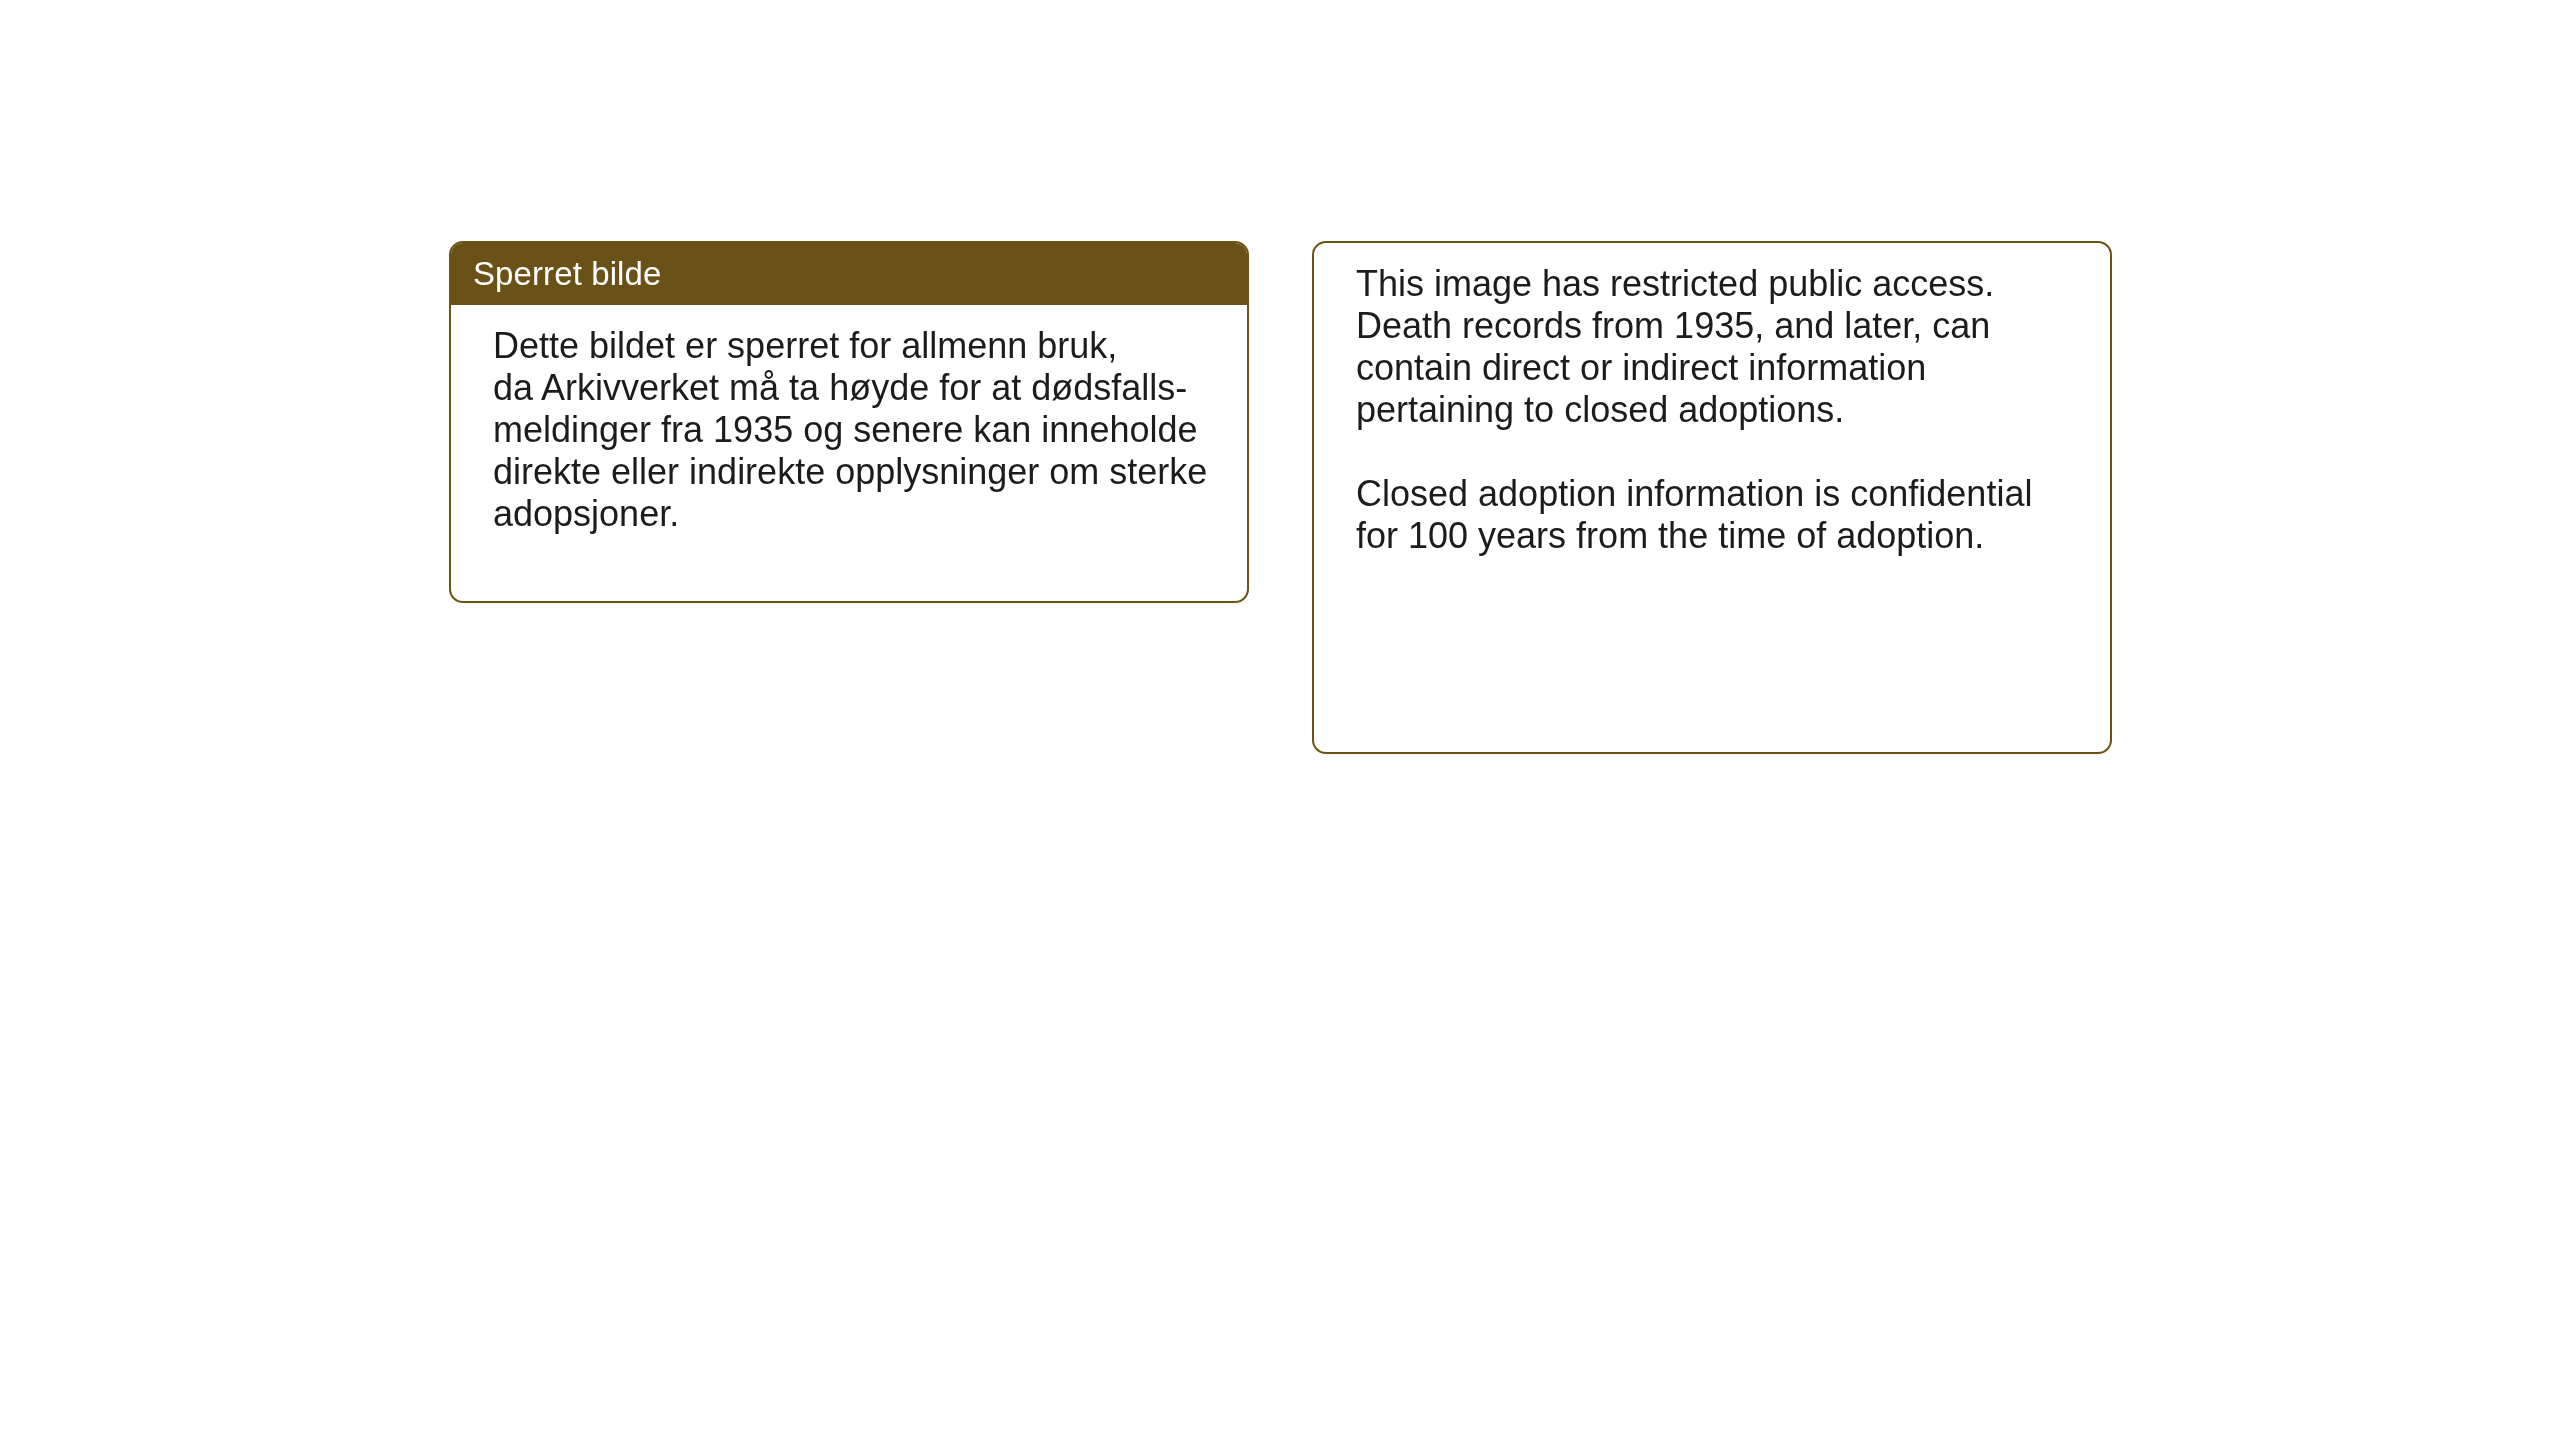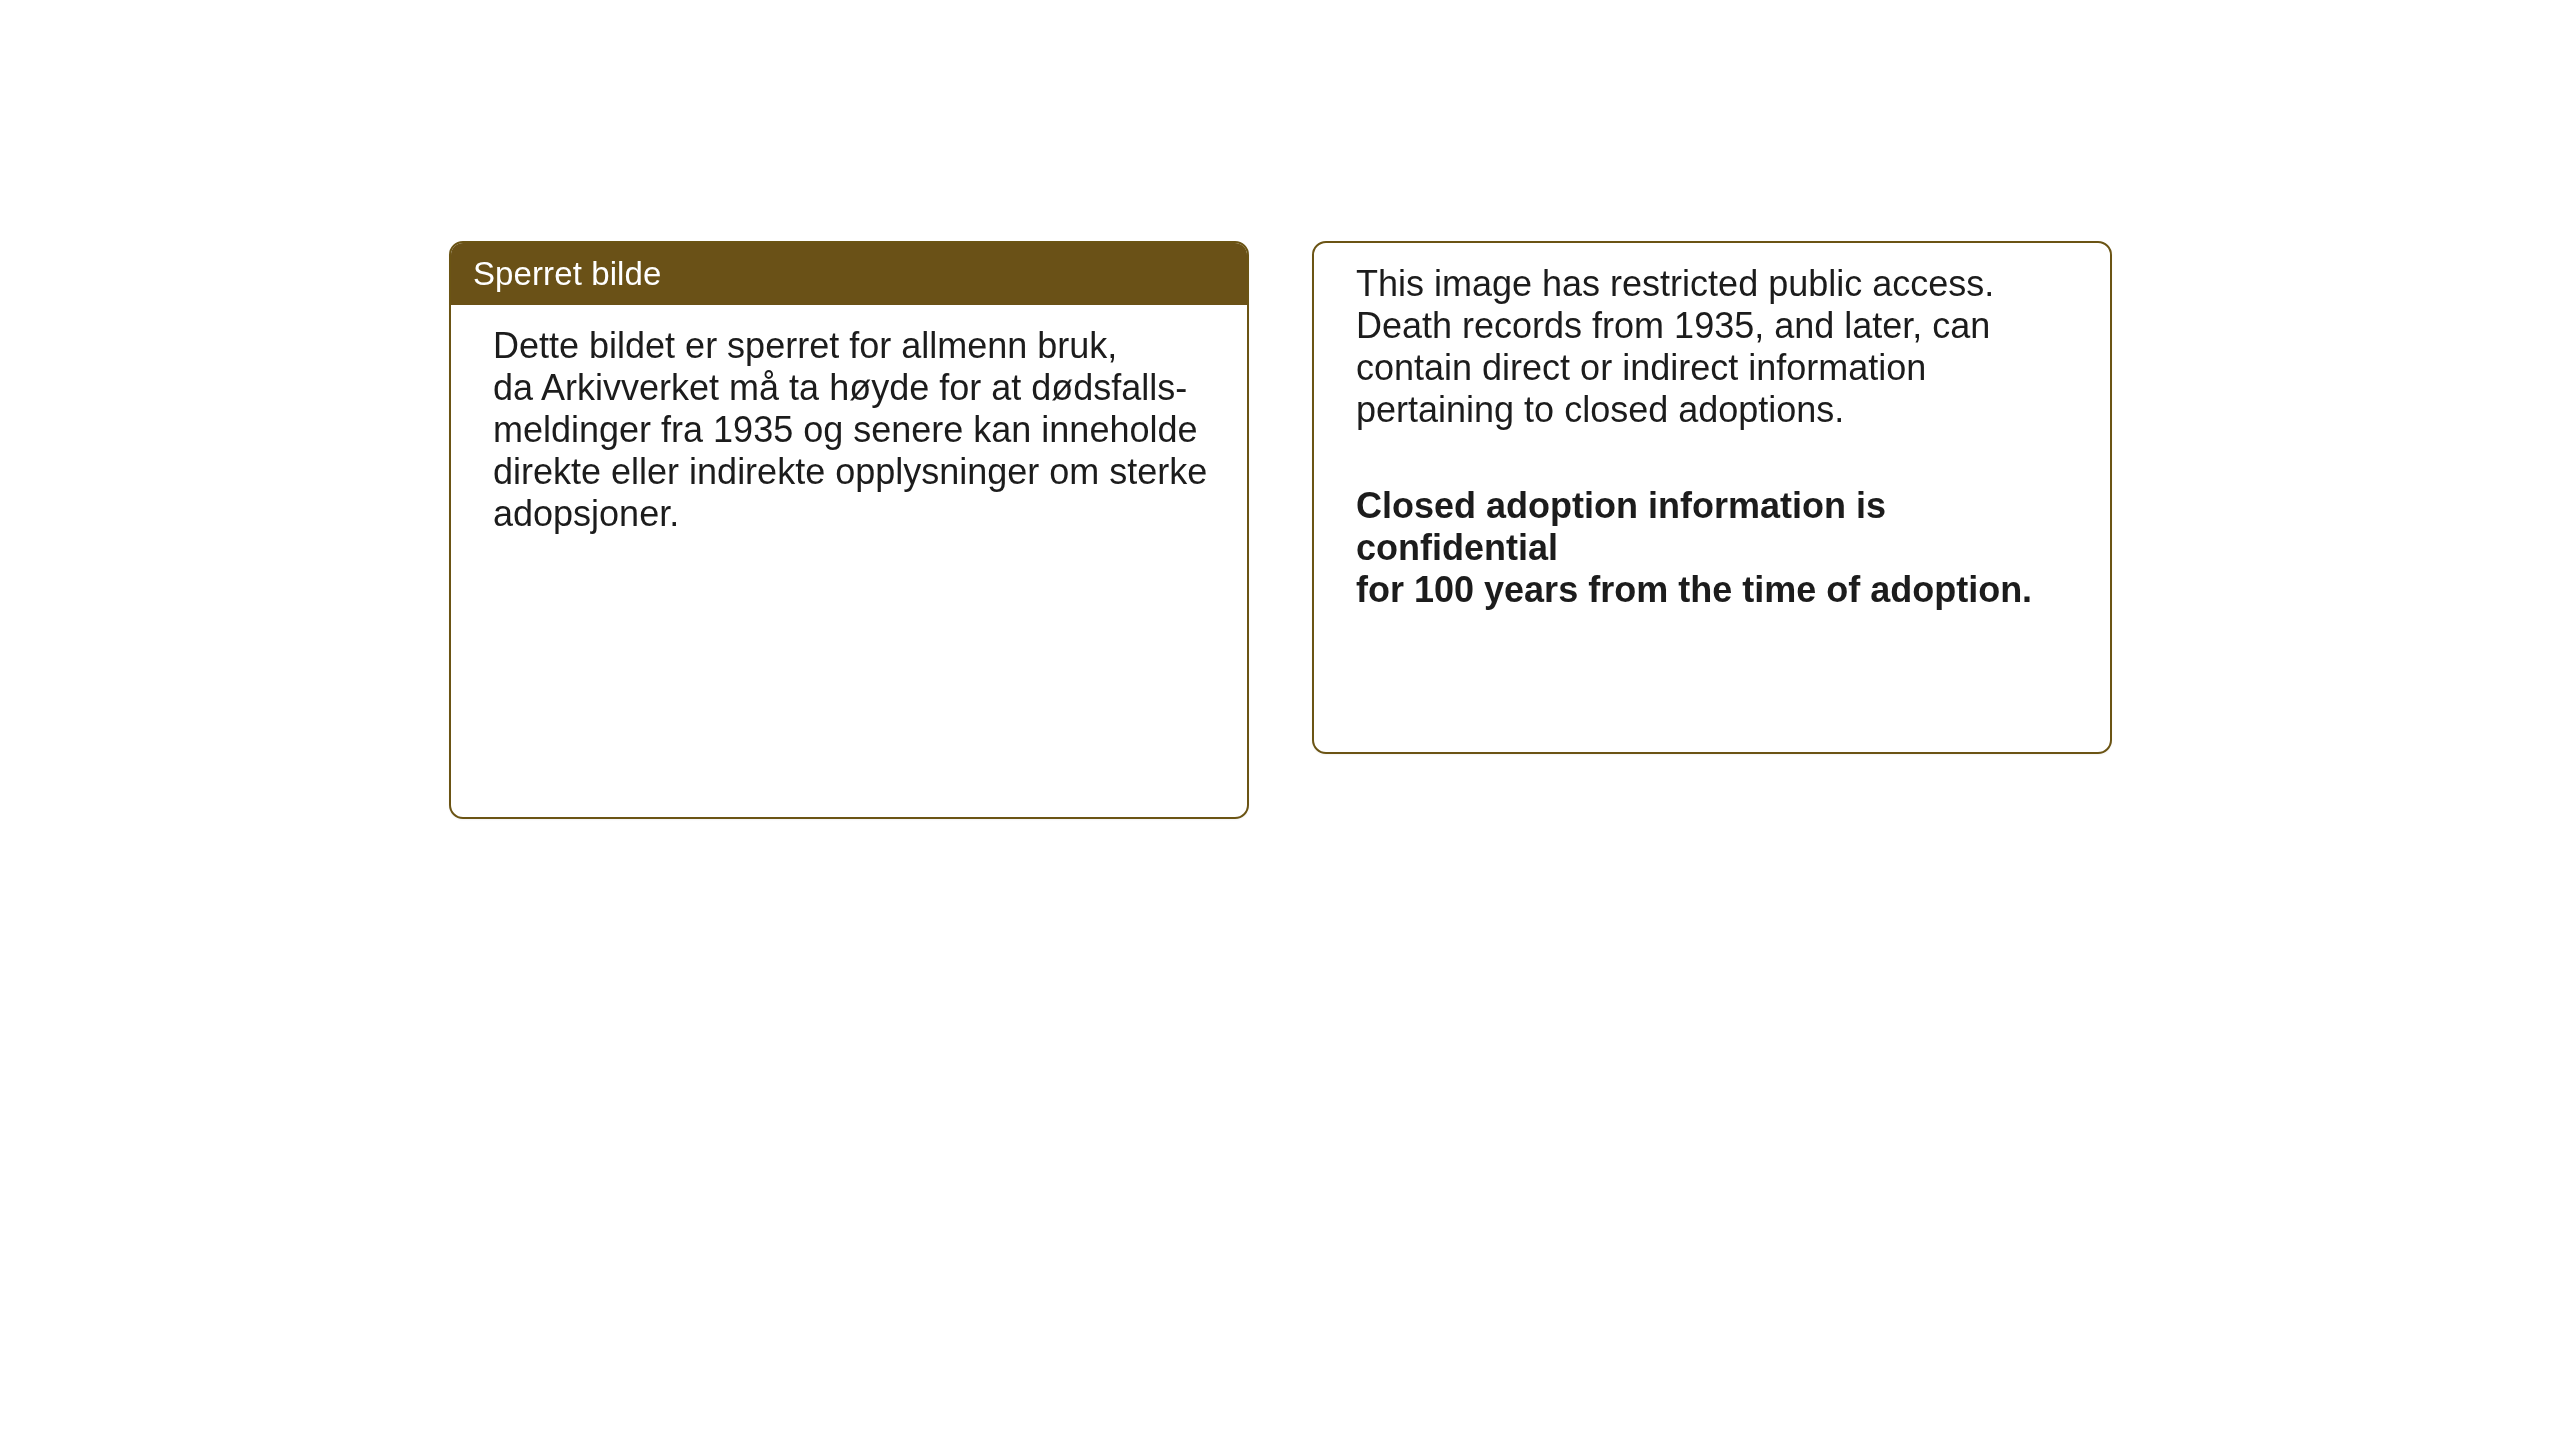--- a/index.html
+++ b/index.html
@@ -41,29 +41,28 @@
   .panel-body {
     padding: 20px 24px 18px 42px;
     font-size: 36px;
     line-height: 42px;
     color: #1c1c1c;
   }
   .panel-body p {
     margin: 0;
   }
   .panel-body p + p {
-    margin-top: 54px;
-    font-weight: bold;
+    margin-top: 42px;
   }
   
   #panel-no {
     left: 449px;
     top: 241px;
     width: 800px;
-    height: 578px;
+    height: 362px;
   }
   #panel-en {
     left: 1312px;
     top: 241px;
     width: 800px;
     height: 513px;
   }
   #panel-en .panel-body {
     padding-right: 20px;
   }

